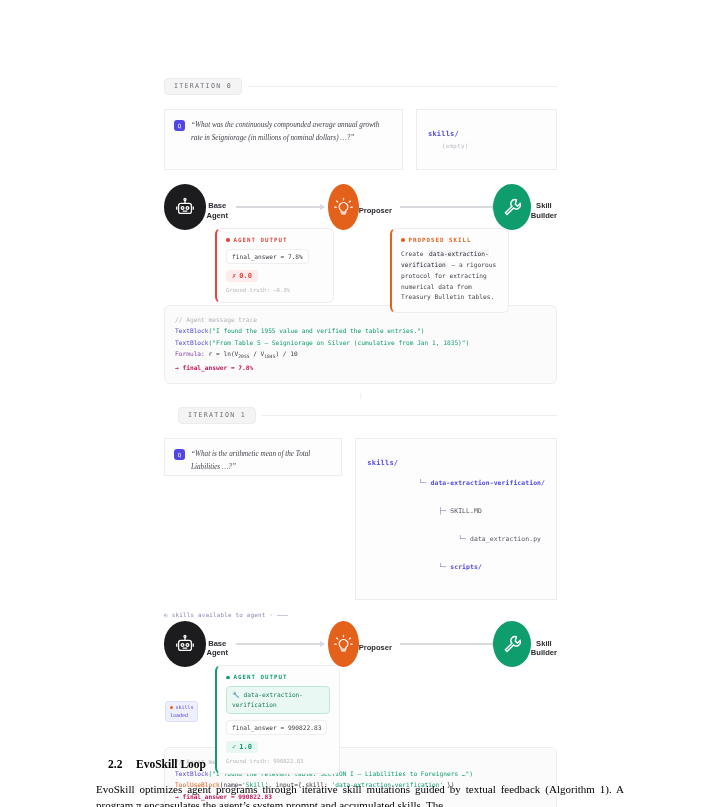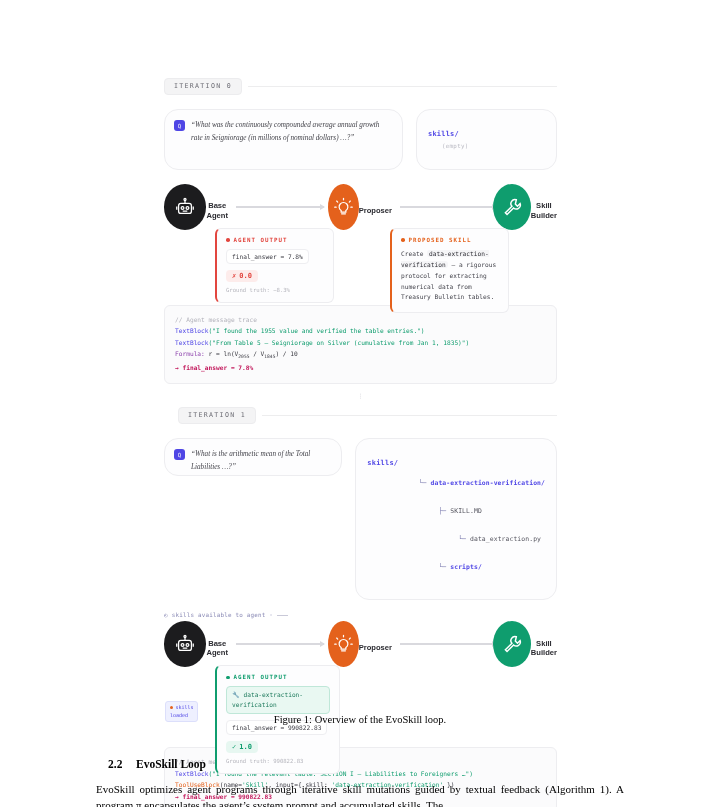--- a/index.html
+++ b/index.html
@@ -18,21 +18,21 @@
     background:#f4f4f5;border:1px solid #ececee;border-radius:4px;
     padding:3px 9px 4px 9px;
     font-family:"DejaVu Sans Mono", monospace;
     font-size:6.6px;letter-spacing:1.3px;color:#6b6b73;white-space:nowrap;
   }
   .iter-rule{flex:1;height:1px;background:#ededee;margin-left:6px;}
 
   
   .row-cards{display:flex;gap:13px;align-items:stretch;}
   .card{
-    background:#fdfdfe;border:1px solid #ededf0;border-radius:14px;
+    background:#fdfdfe;border:1px solid #ededf0;border-radius:0;
   }
   .q-card{width:218px;padding:9px 10px 10px 9px;display:flex;gap:6px;}
   .q-badge{
     width:11px;height:11px;min-width:11px;border-radius:3px;background:#4f46e5;
     color:#fff;font-family:"DejaVu Sans Mono", monospace;font-size:5.6px;
     display:flex;align-items:center;justify-content:center;margin-top:1px;
   }
   .q-text{
     font-family:"Liberation Serif", serif;font-style:italic;
     font-size:7.2px;line-height:1.75;color:#3f3f46;
@@ -402,21 +402,20 @@
         <span class="tr-blue">TextBlock</span><span class="tr-green">("I found the relevant table: SECTION I — Liabilities to Foreigners …")</span>
       </div>
       <div>
         <span class="tr-orange">ToolUseBlock</span><span class="tr-str">(name=</span><span class="tr-green">'Skill'</span><span class="tr-str">, input={ skill: </span><span class="tr-green">'data-extraction-verification'</span><span class="tr-str"> })</span>
       </div>
       <div class="tr-pink" style="font-weight:bold;">→ final_answer = 990822.83</div>
     </div>
 
   </div>
 
-  <div class="caption">Figure 1: Overview of the EvoSkill loop.</div>
 
   <div class="sec-head">
     <span class="num">2.2</span><span>EvoSkill Loop</span>
   </div>
 
   <div class="body-text">EvoSkill optimizes agent programs through iterative skill mutations guided by textual feedback (Algorithm 1). A program π encapsulates the agent’s system prompt and accumulated skills. The</div>
 
 </div>
 
 </body></html>

